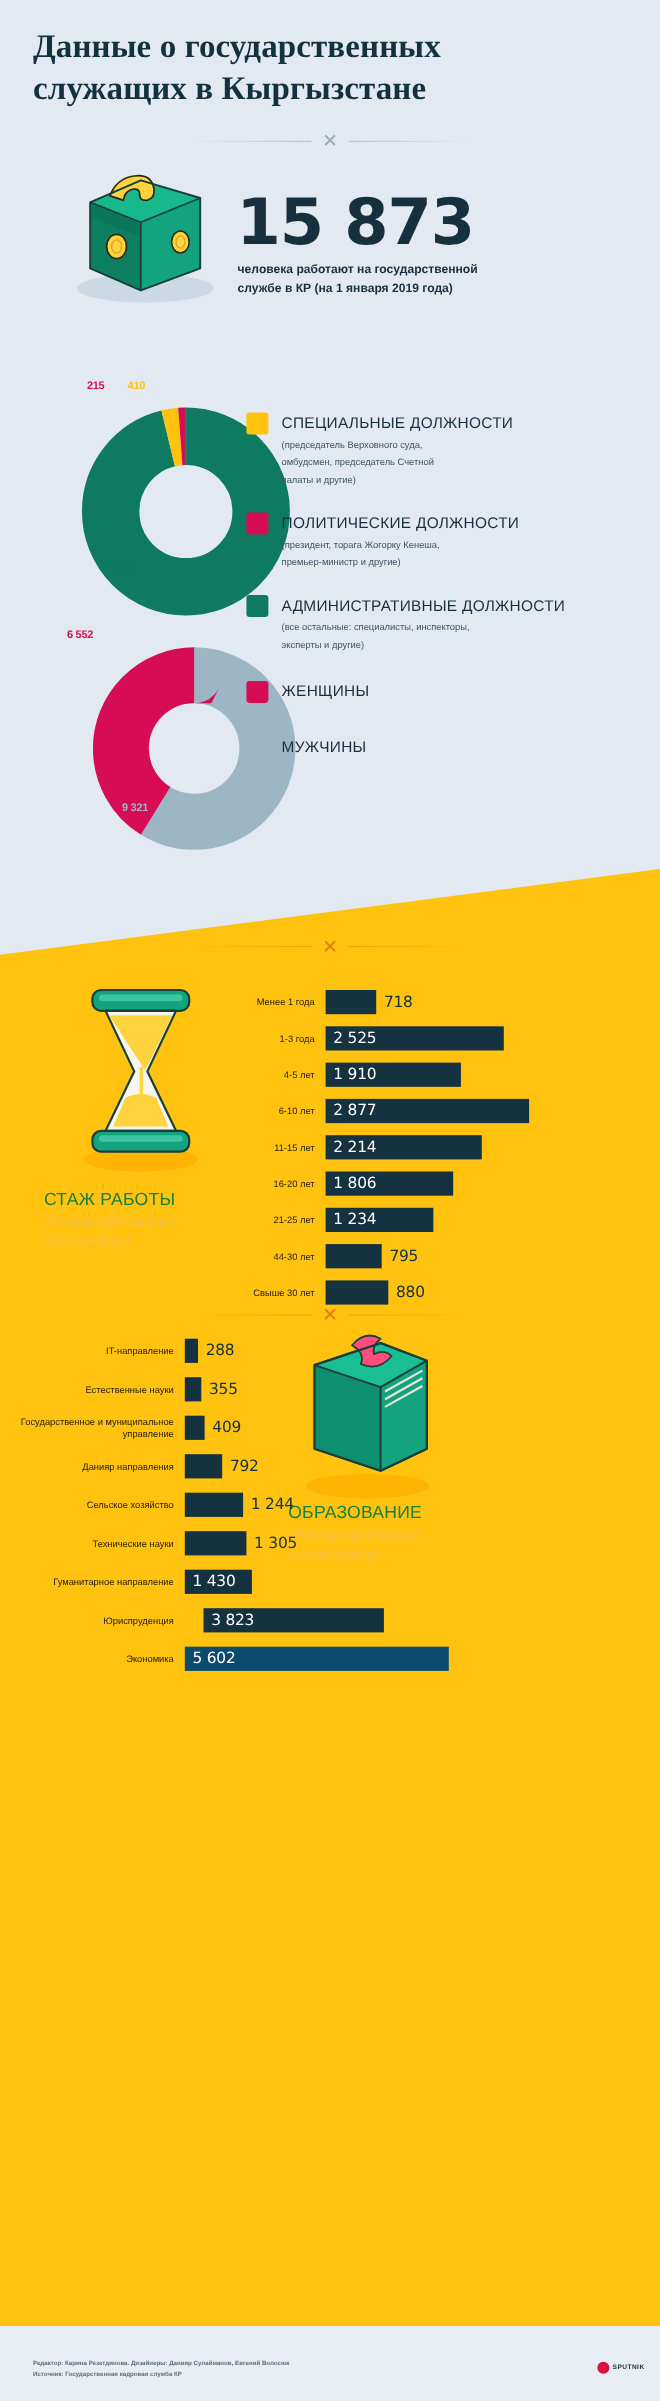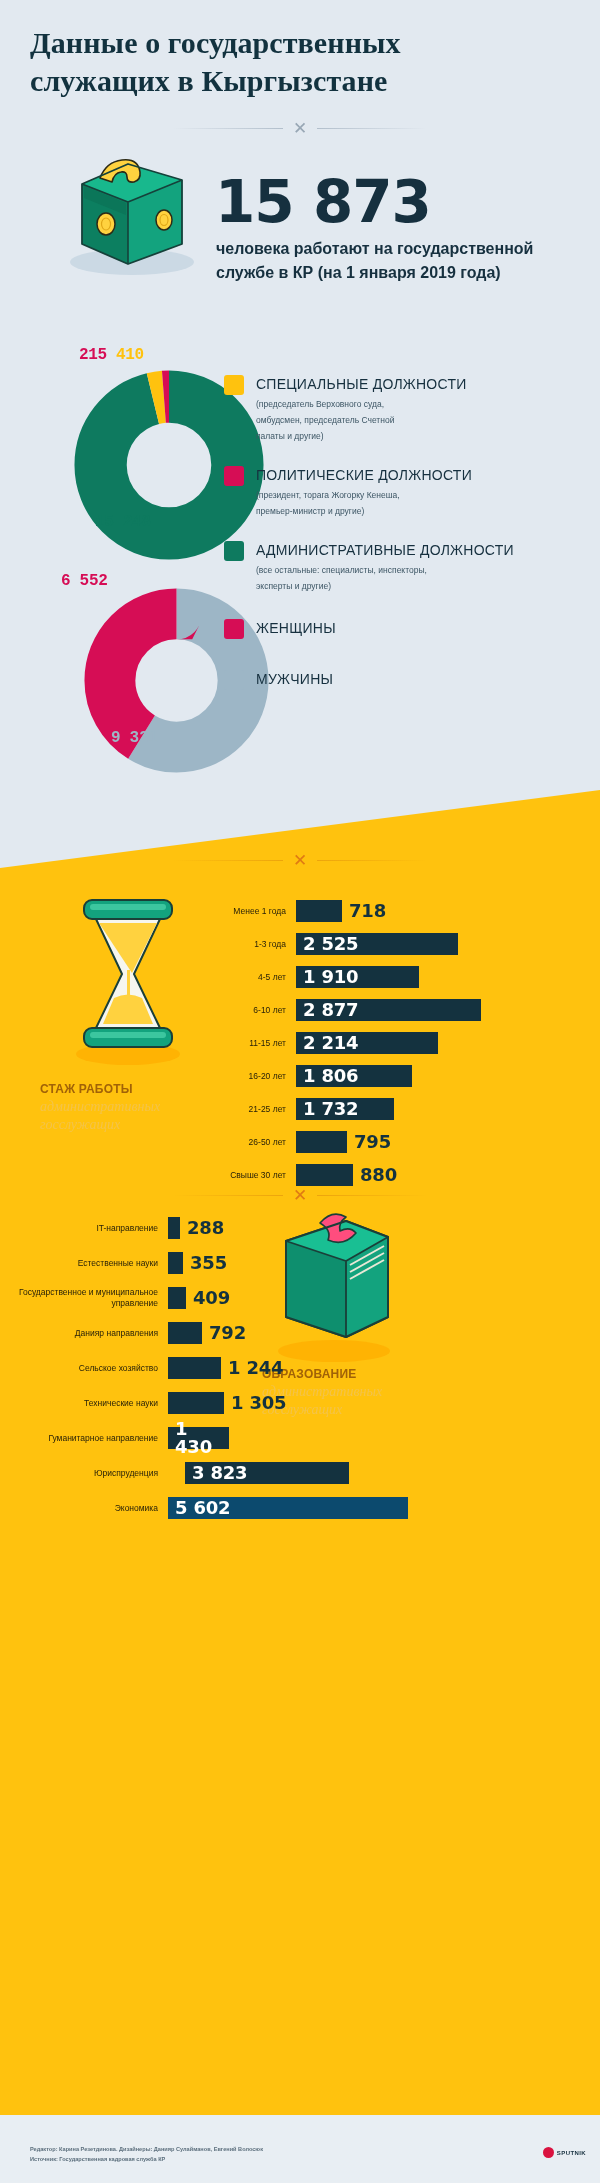--- a/index.html
+++ b/index.html
@@ -62,52 +62,52 @@
   
   #hero{position:absolute;top:118px;left:0;width:600px;height:200px;}
   #hero-number{
     position:absolute;left:215px;top:55px;
     font-size:58px;font-weight:800;letter-spacing:-1px;
     color:#16303f;line-height:1;
     font-family:"DejaVu Sans", sans-serif;
   }
   #hero-caption{
     position:absolute;left:216px;top:119px;width:330px;
-    font-size:16px;line-height:1.5;font-weight:700;color:#16303f;
+    font-size:11px;line-height:1.5;font-weight:700;color:#16303f;
   }
 
   
   #suitcase{position:absolute;left:60px;top:22px;width:140px;height:140px;}
 
   
   .donut-wrap{position:absolute;}
   .legend{position:absolute;}
   .legend-item{display:flex;gap:12px;margin-bottom:22px;}
   .swatch{width:20px;height:20px;border-radius:3px;flex:0 0 20px;margin-top:1px;}
   .legend-title{font-size:14px;font-weight:400;letter-spacing:.25px;color:#16303f;line-height:1.5;}
   .legend-desc{font-size:8.5px;font-weight:400;color:#3d5665;line-height:1.65;margin-top:2px;}
 
-  .dlabel{position:absolute;font-size:16px;font-weight:800;font-family:Liberation Mono, monospace;letter-spacing:-.3px;}
+  .dlabel{position:absolute;font-size:10px;font-weight:800;font-family:Liberation Sans, sans-serif;letter-spacing:-.3px;}
 
   
   .bar-row{display:flex;align-items:center;height:26px;margin-bottom:6px;}
   .bar-label{
     font-size:8.5px;font-weight:400;color:#2a2208;text-align:right;
     line-height:1.25;padding-right:10px;
   }
   .bar-track{position:relative;height:22px;display:flex;align-items:center;}
   .bar{height:22px;background:#14323f;display:flex;align-items:center;}
   .bar-val{
-    font-size:18px;font-weight:700;font-family:"DejaVu Sans", sans-serif;
+    font-size:14px;font-weight:400;font-family:"DejaVu Sans", sans-serif;
     letter-spacing:-.2px;line-height:1;
   }
   .bar-val.inside{color:#ffffff;padding-left:7px;}
   .bar-val.outside{color:#14323f;padding-left:7px;}
 
-  .sec-title{font-size:12px;font-weight:700;letter-spacing:.2px;color:#a16207;}
+  .sec-title{font-size:16px;font-weight:400;letter-spacing:.2px;color:#15803d;}
   .sec-sub{
     font-family:"Liberation Serif", serif;
     font-style:italic;font-size:14px;line-height:1.3;
     color:#f4c34a;font-weight:400;margin-top:2px;
   }
 
   
   #credits{
     position:absolute;left:30px;top:2144px;width:420px;
     font-size:5.6px;line-height:1.85;color:#5c6f7d;font-weight:700;
@@ -300,26 +300,26 @@
       <div class="bar-track">
         <div class="bar" style="width: 116px; background: rgb(20, 50, 63);">
           <span class="bar-val inside">1 806</span>
         </div>
       </div>
     </div>
     <div class="bar-row" style="margin-bottom: 7px;">
       <div class="bar-label" style="width: 100px;">21-25 лет</div>
       <div class="bar-track">
         <div class="bar" style="width: 98px; background: rgb(20, 50, 63);">
-          <span class="bar-val inside">1 732</span>
-        </div>
-      </div>
-    </div>
-    <div class="bar-row" style="margin-bottom: 7px;">
-      <div class="bar-label" style="width: 100px;">26-50 лет</div>
+          <span class="bar-val inside">1 234</span>
+        </div>
+      </div>
+    </div>
+    <div class="bar-row" style="margin-bottom: 7px;">
+      <div class="bar-label" style="width: 100px;">44-30 лет</div>
       <div class="bar-track">
         <div class="bar" style="width: 51px; background: rgb(20, 50, 63);"></div>
         <span class="bar-val outside">795</span>
       </div>
     </div>
     <div class="bar-row" style="margin-bottom: 7px;">
       <div class="bar-label" style="width: 100px;">Свыше 30 лет</div>
       <div class="bar-track">
         <div class="bar" style="width: 57px; background: rgb(20, 50, 63);"></div>
         <span class="bar-val outside">880</span>

